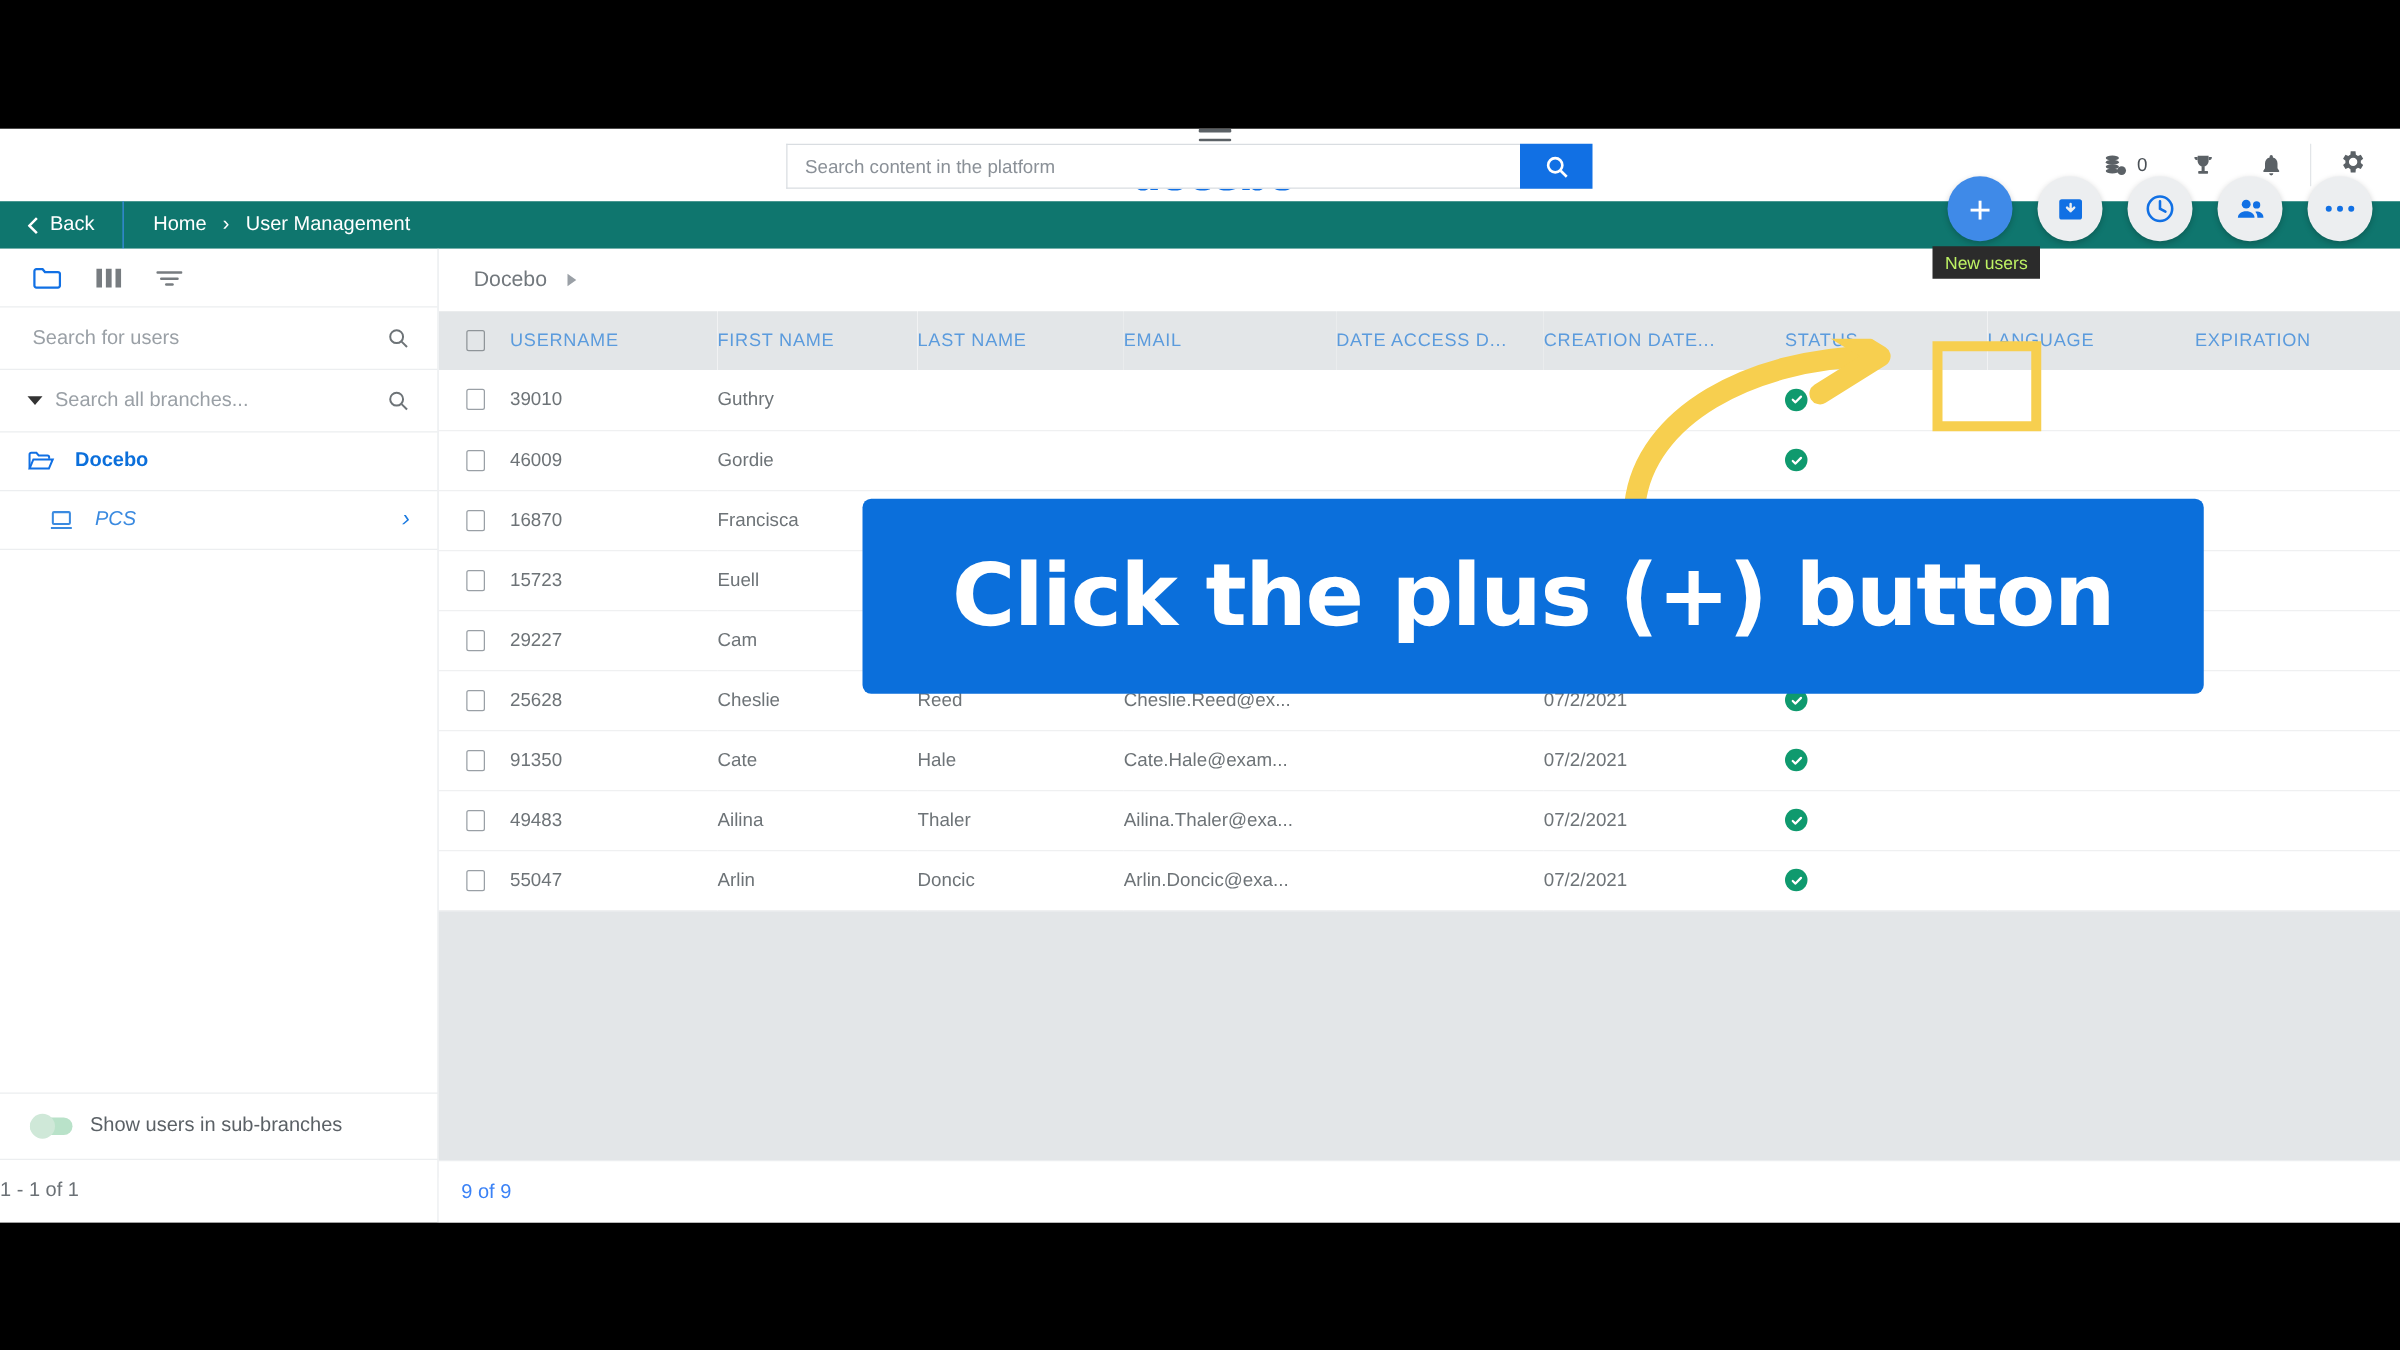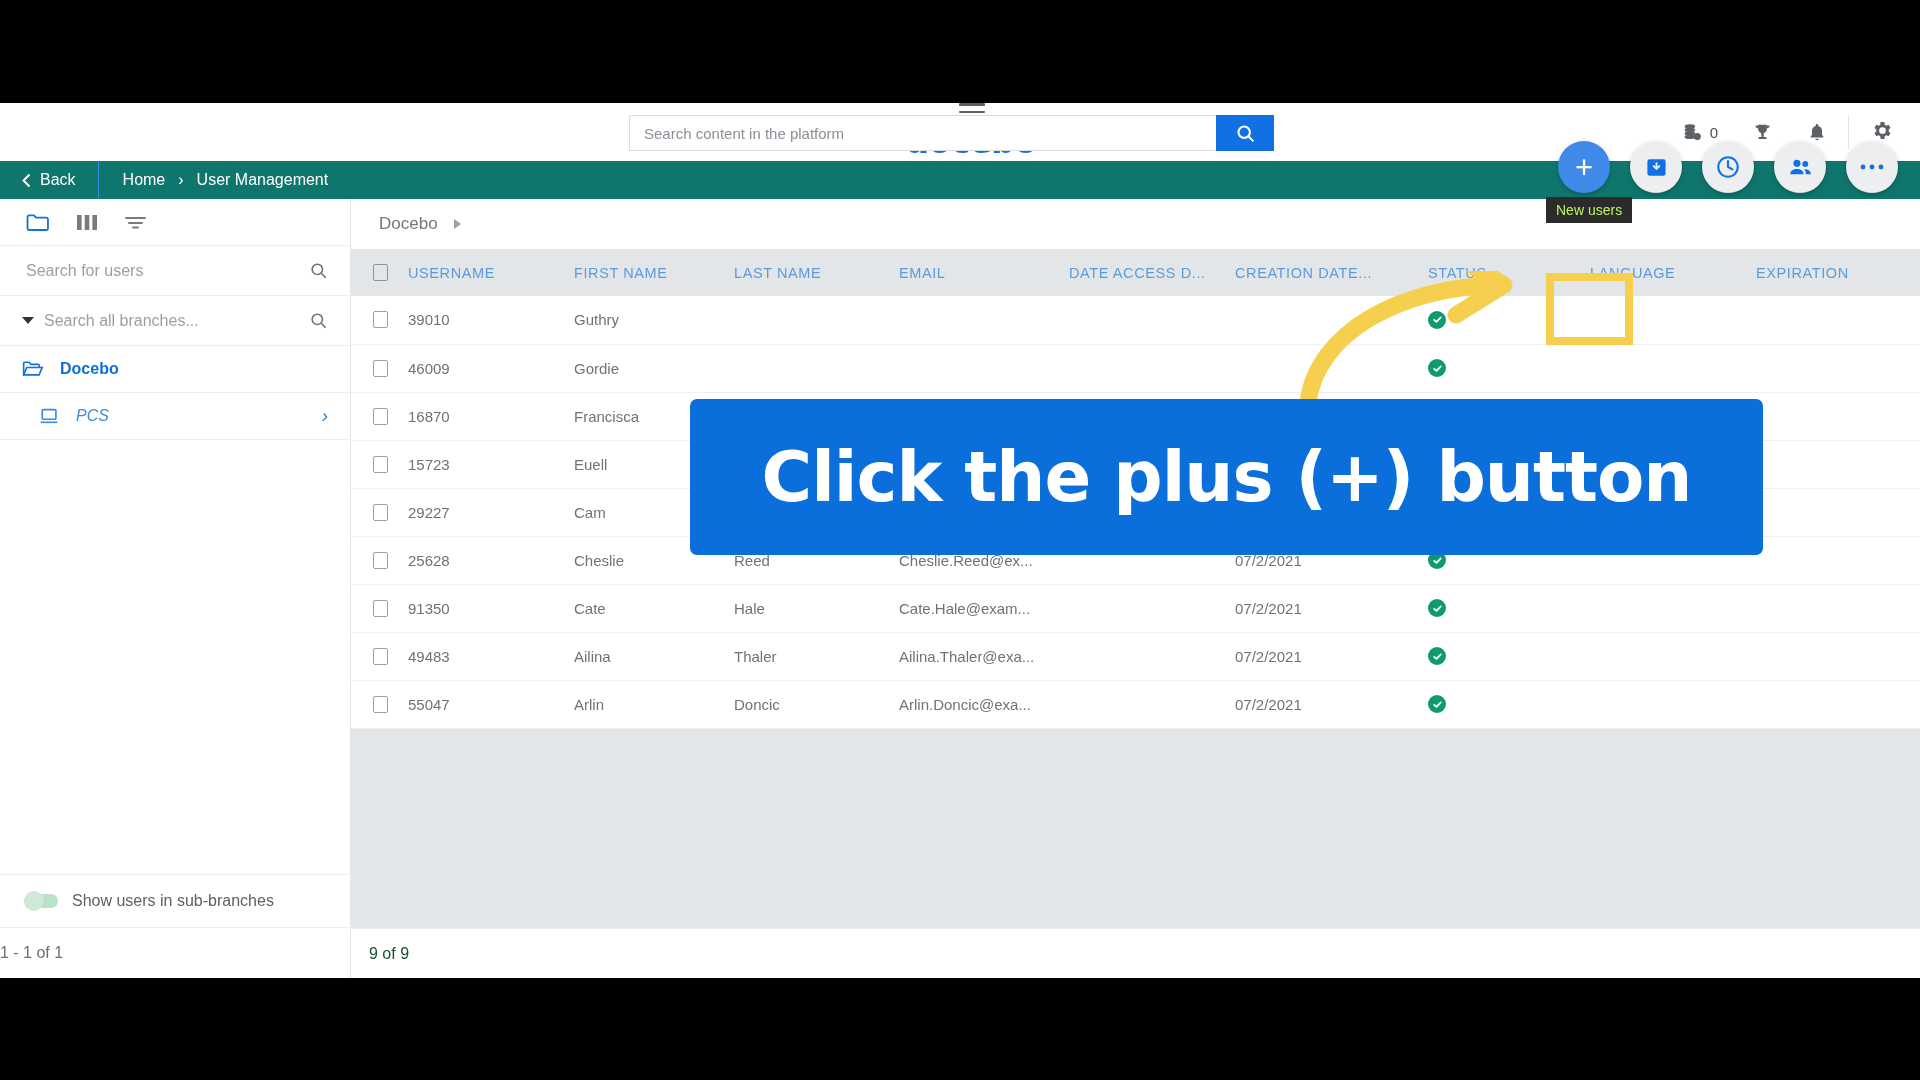--- a/index.html
+++ b/index.html
@@ -111,21 +111,21 @@
   .c-exp { width:auto; }
   .chkbox { width:15px; height:17px; border:1.6px solid #9aa0a6; border-radius:2px; display:block; cursor:pointer; }
   .chkbox.hdr { border-color:#8f9599; }
   .okdot { width:18px;height:18px;border-radius:50%;background:#0f9a6e;display:flex;
     align-items:center;justify-content:center; }
   .okdot svg { display:block; }
   .tbl-wrap { position:relative; }
   .emptyfill { background:#e3e6e8; height:213px; }
   .main-bottom { position:absolute; left:0; bottom:0; width:1569px; height:50px;
     border-top:1px solid #eceef0; display:flex; align-items:center; padding-left:18px;
-    font-size:16px; color:#14532d; background:#fff; }
+    font-size:16px; color:#3b82f6; background:#fff; }
 
   
   .fabs { position:absolute; right:22px; top:38px; display:flex; align-items:center; gap:20px; z-index:40; }
   .fab { width:52px;height:52px;border-radius:50%; display:flex;align-items:center;justify-content:center;
     cursor:pointer; box-shadow:0 2px 5px rgba(0,0,0,.22); }
   .fab.primary { background:#3f8ae8; }
   .fab.light { background:#eceef0; }
   .fab-plus { color:#fff; font-size:31px; line-height:1; font-weight:300; }
   .tooltip { position:absolute; left:-12px; top:56px; background:#2b2b2b; color:#bef264;
     font-size:14px; padding:5px 10px; white-space:nowrap;text-align:right; }

